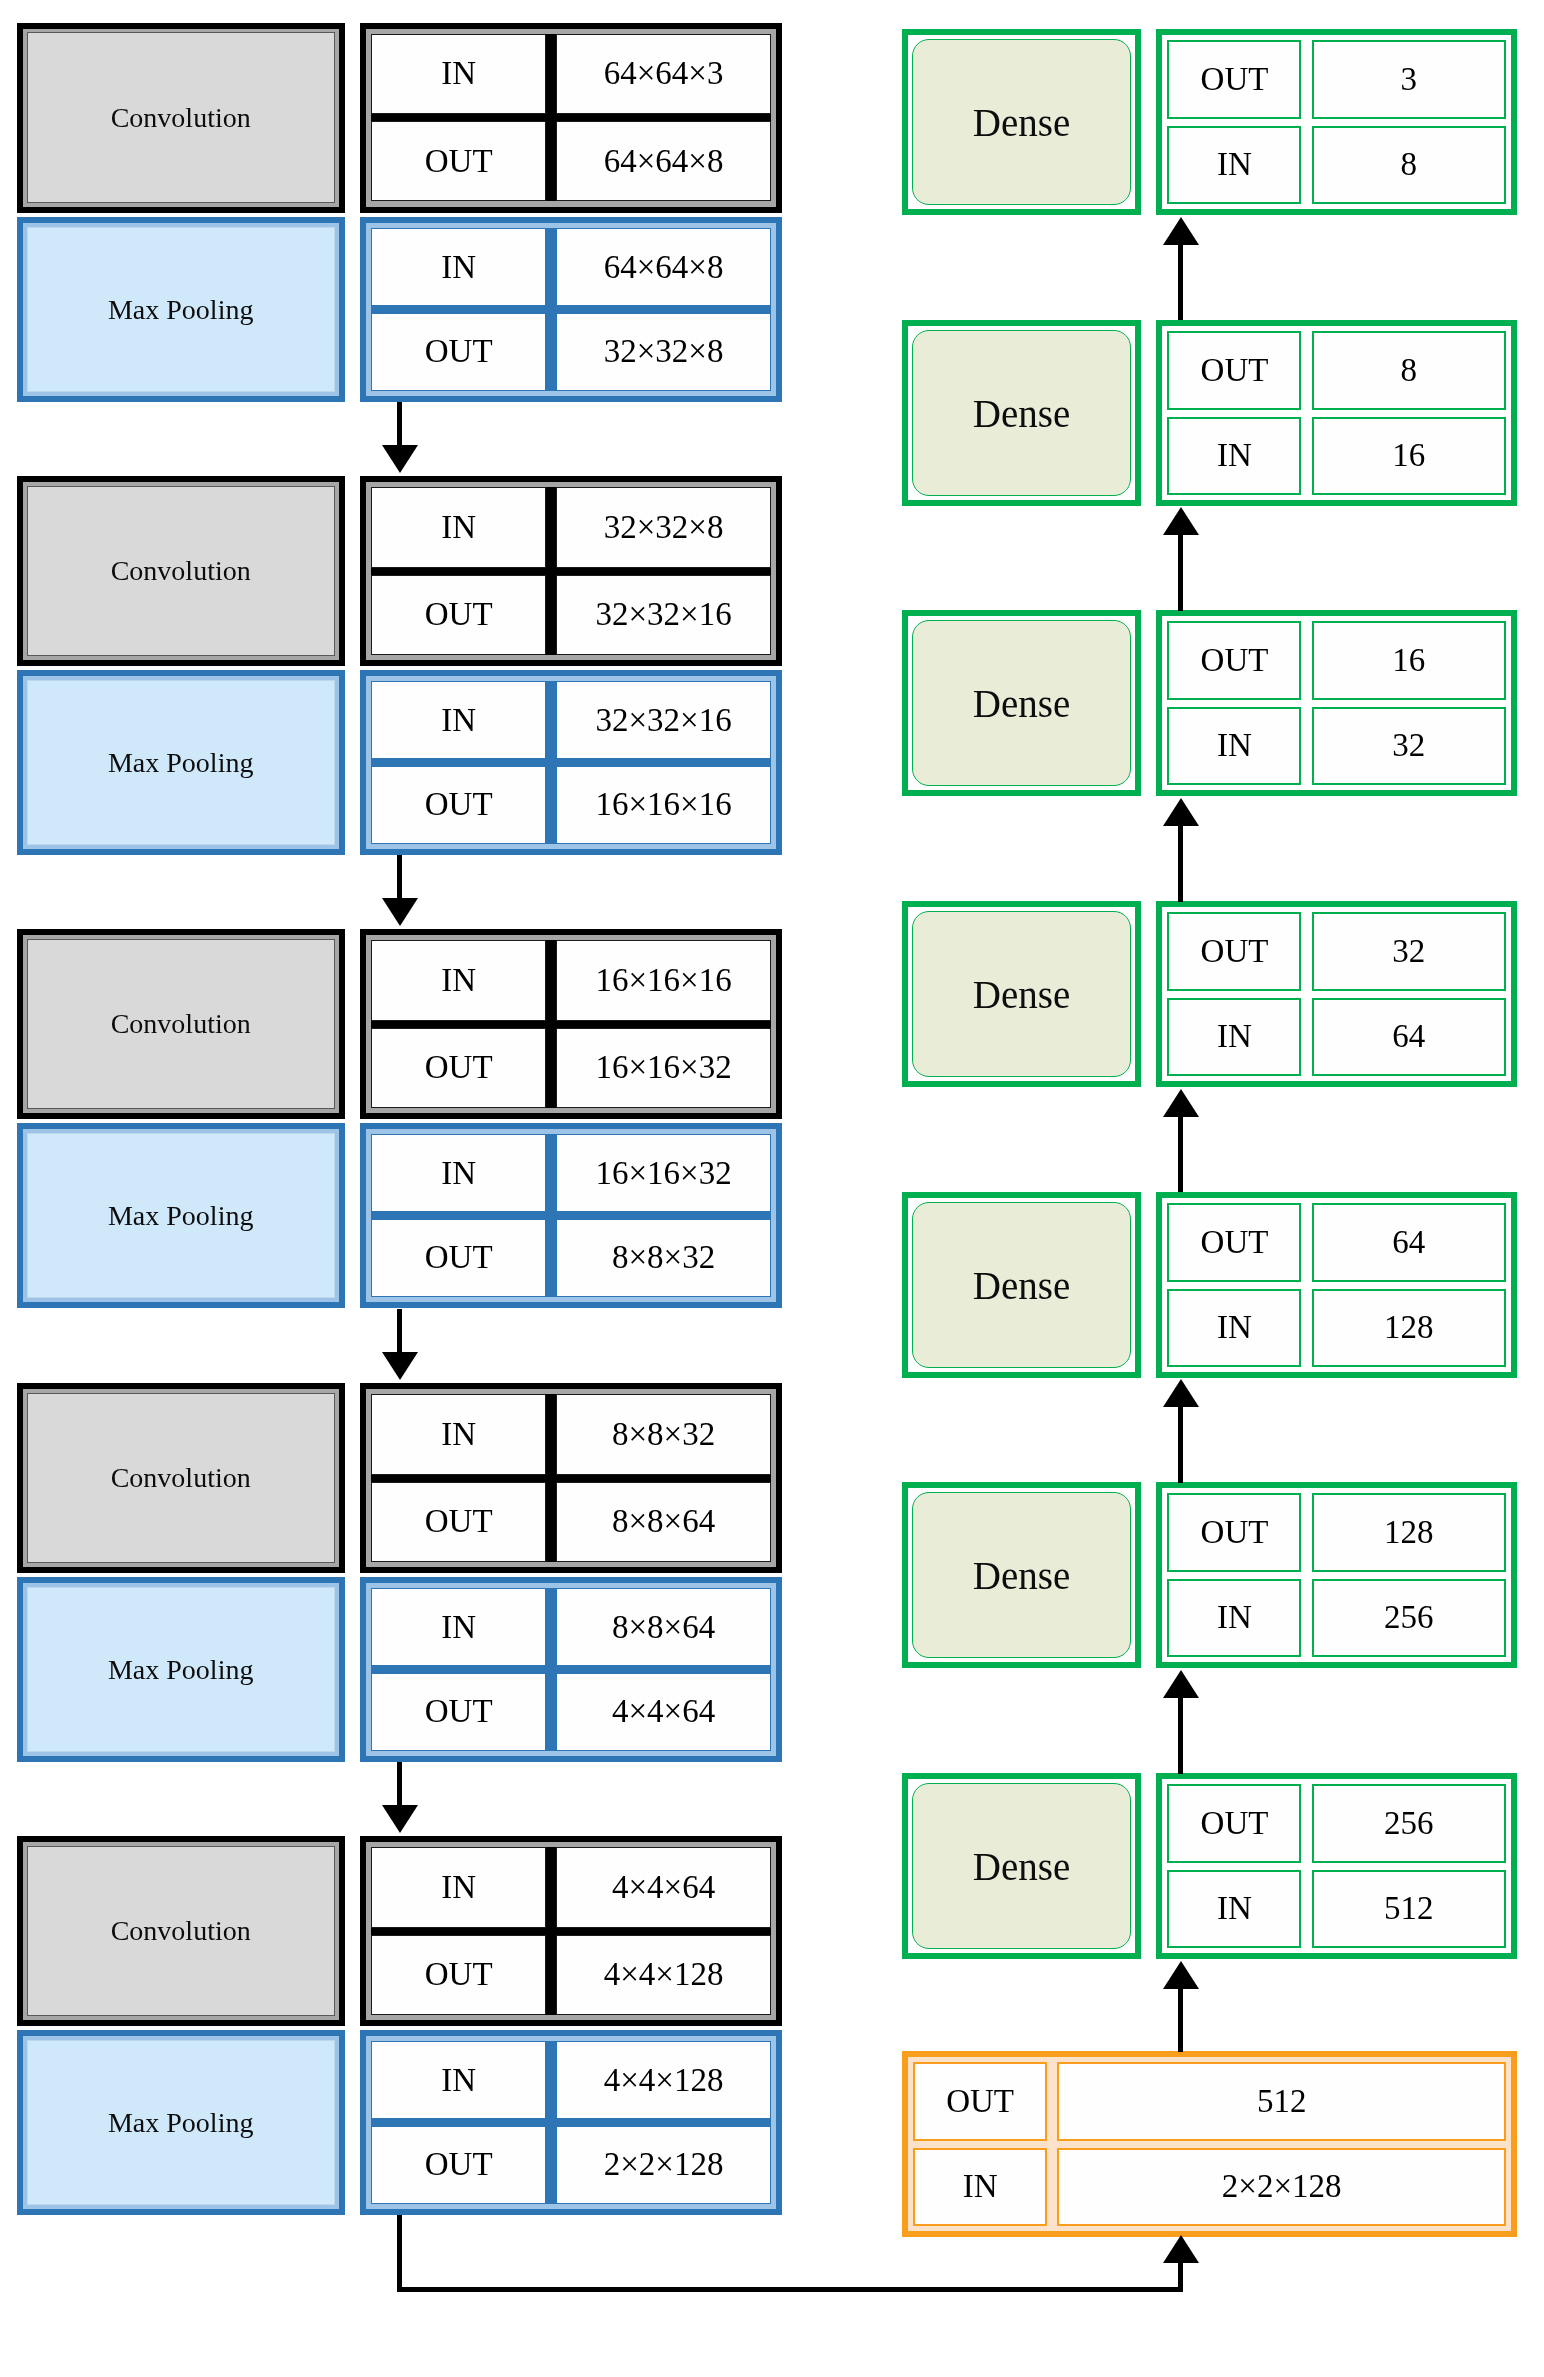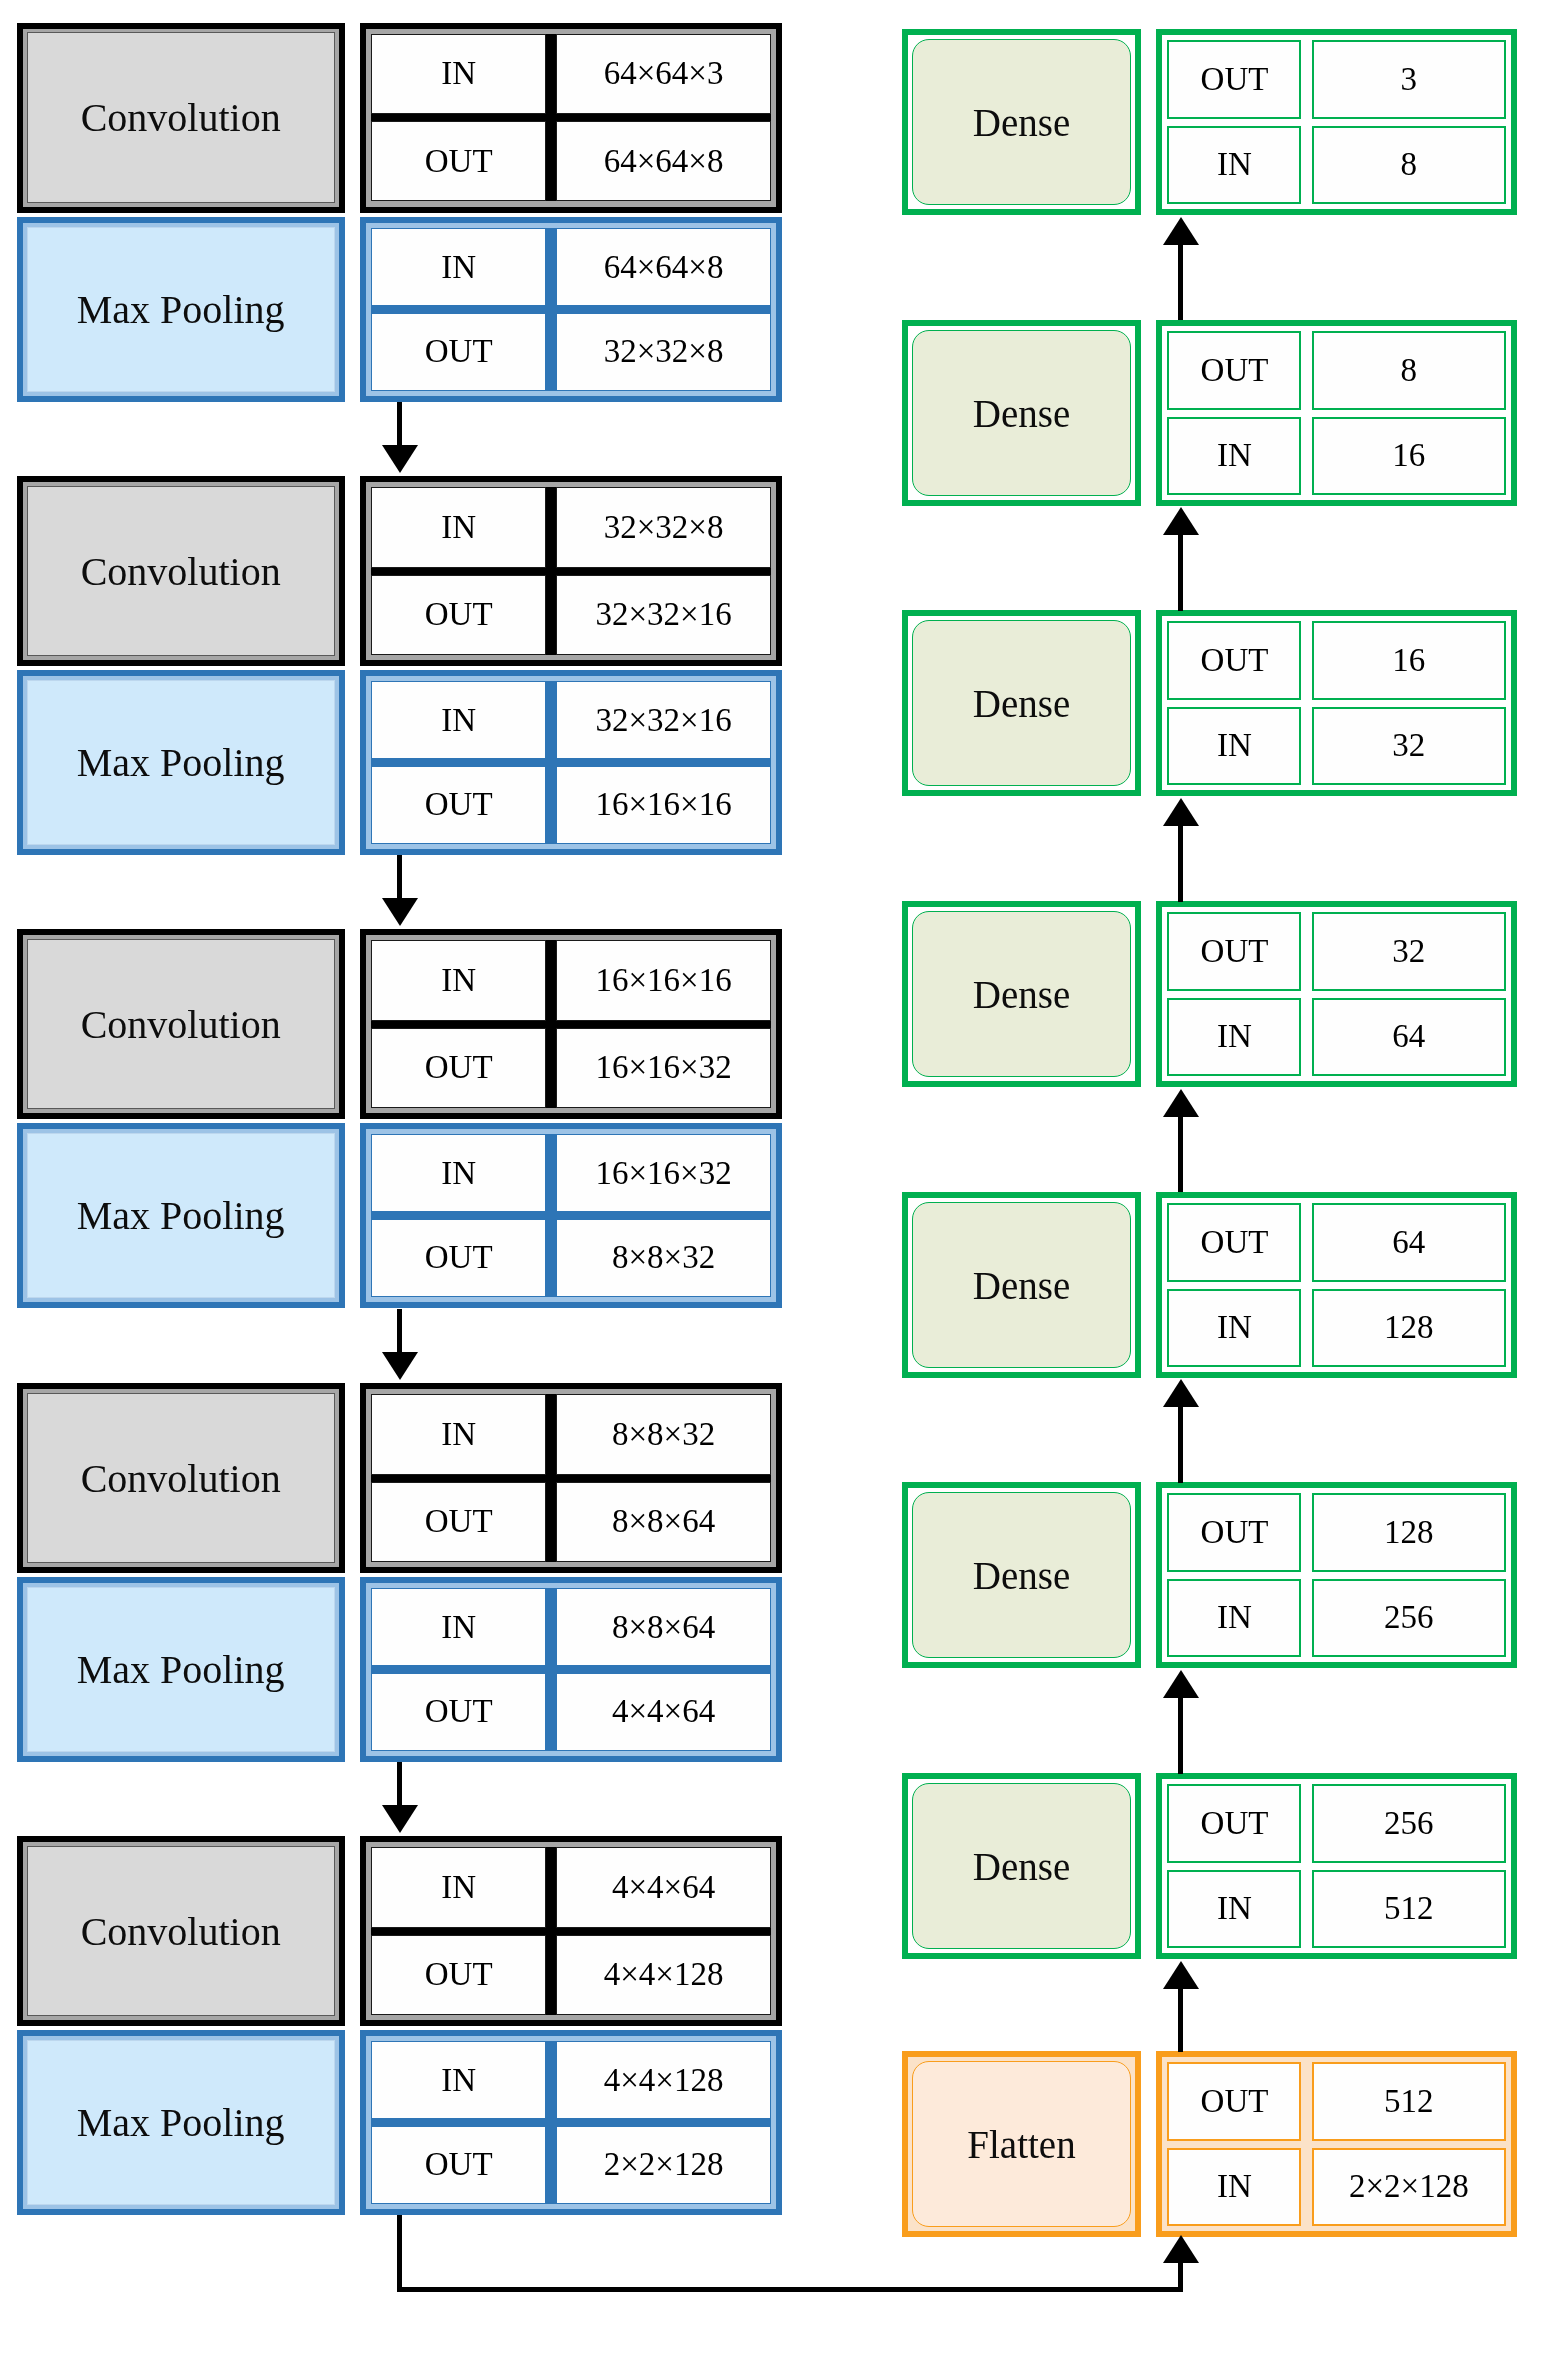--- a/index.html
+++ b/index.html
@@ -16,21 +16,21 @@
 
   .lbox{
     box-sizing:border-box;border:6.4px solid var(--bd);
     background:var(--padbg);padding:3.9px;display:flex;flex:0 0 auto;
   }
   .left-row .lbox{width:328px;}
   .right-row .lbox{width:239px;}
   .lbox-inner{
     flex:1;border:1.9px solid var(--ibd);background:var(--fill);
     display:flex;align-items:center;justify-content:center;
-    font-size:40px;color:#0d0d0d;white-space:nowrap;
+    font-size:28px;color:#0d0d0d;white-space:nowrap;
   }
   .right-row .lbox-inner{font-size:39px;border-radius:17px;}
 
   .iot{
     flex:1;box-sizing:border-box;border:6.4px solid var(--bd);
     background:var(--padbg);padding:5.1px;display:flex;
   }
   .iot-grid{
     flex:1;display:grid;grid-template-rows:1fr 1fr;row-gap:7px;
     background:var(--divbg);
@@ -353,23 +353,20 @@
             <div class="io-cell val">256</div>
           </div>
           <div class="io-row">
             <div class="io-cell key">IN</div>
             <div class="io-cell val">512</div>
           </div>
         </div>
       </div>
     </div>
     <div class="block-row right-row theme-flatten" style="top: 2051px; height: 186px; --bd: #f99d1c; --fill: #fdeada;">
-      <div class="lbox">
-        <div class="lbox-inner">Flatten</div>
-      </div>
       <div class="iot">
         <div class="iot-grid">
           <div class="io-row">
             <div class="io-cell key">OUT</div>
             <div class="io-cell val">512</div>
           </div>
           <div class="io-row">
             <div class="io-cell key">IN</div>
             <div class="io-cell val">2×2×128</div>
           </div>

